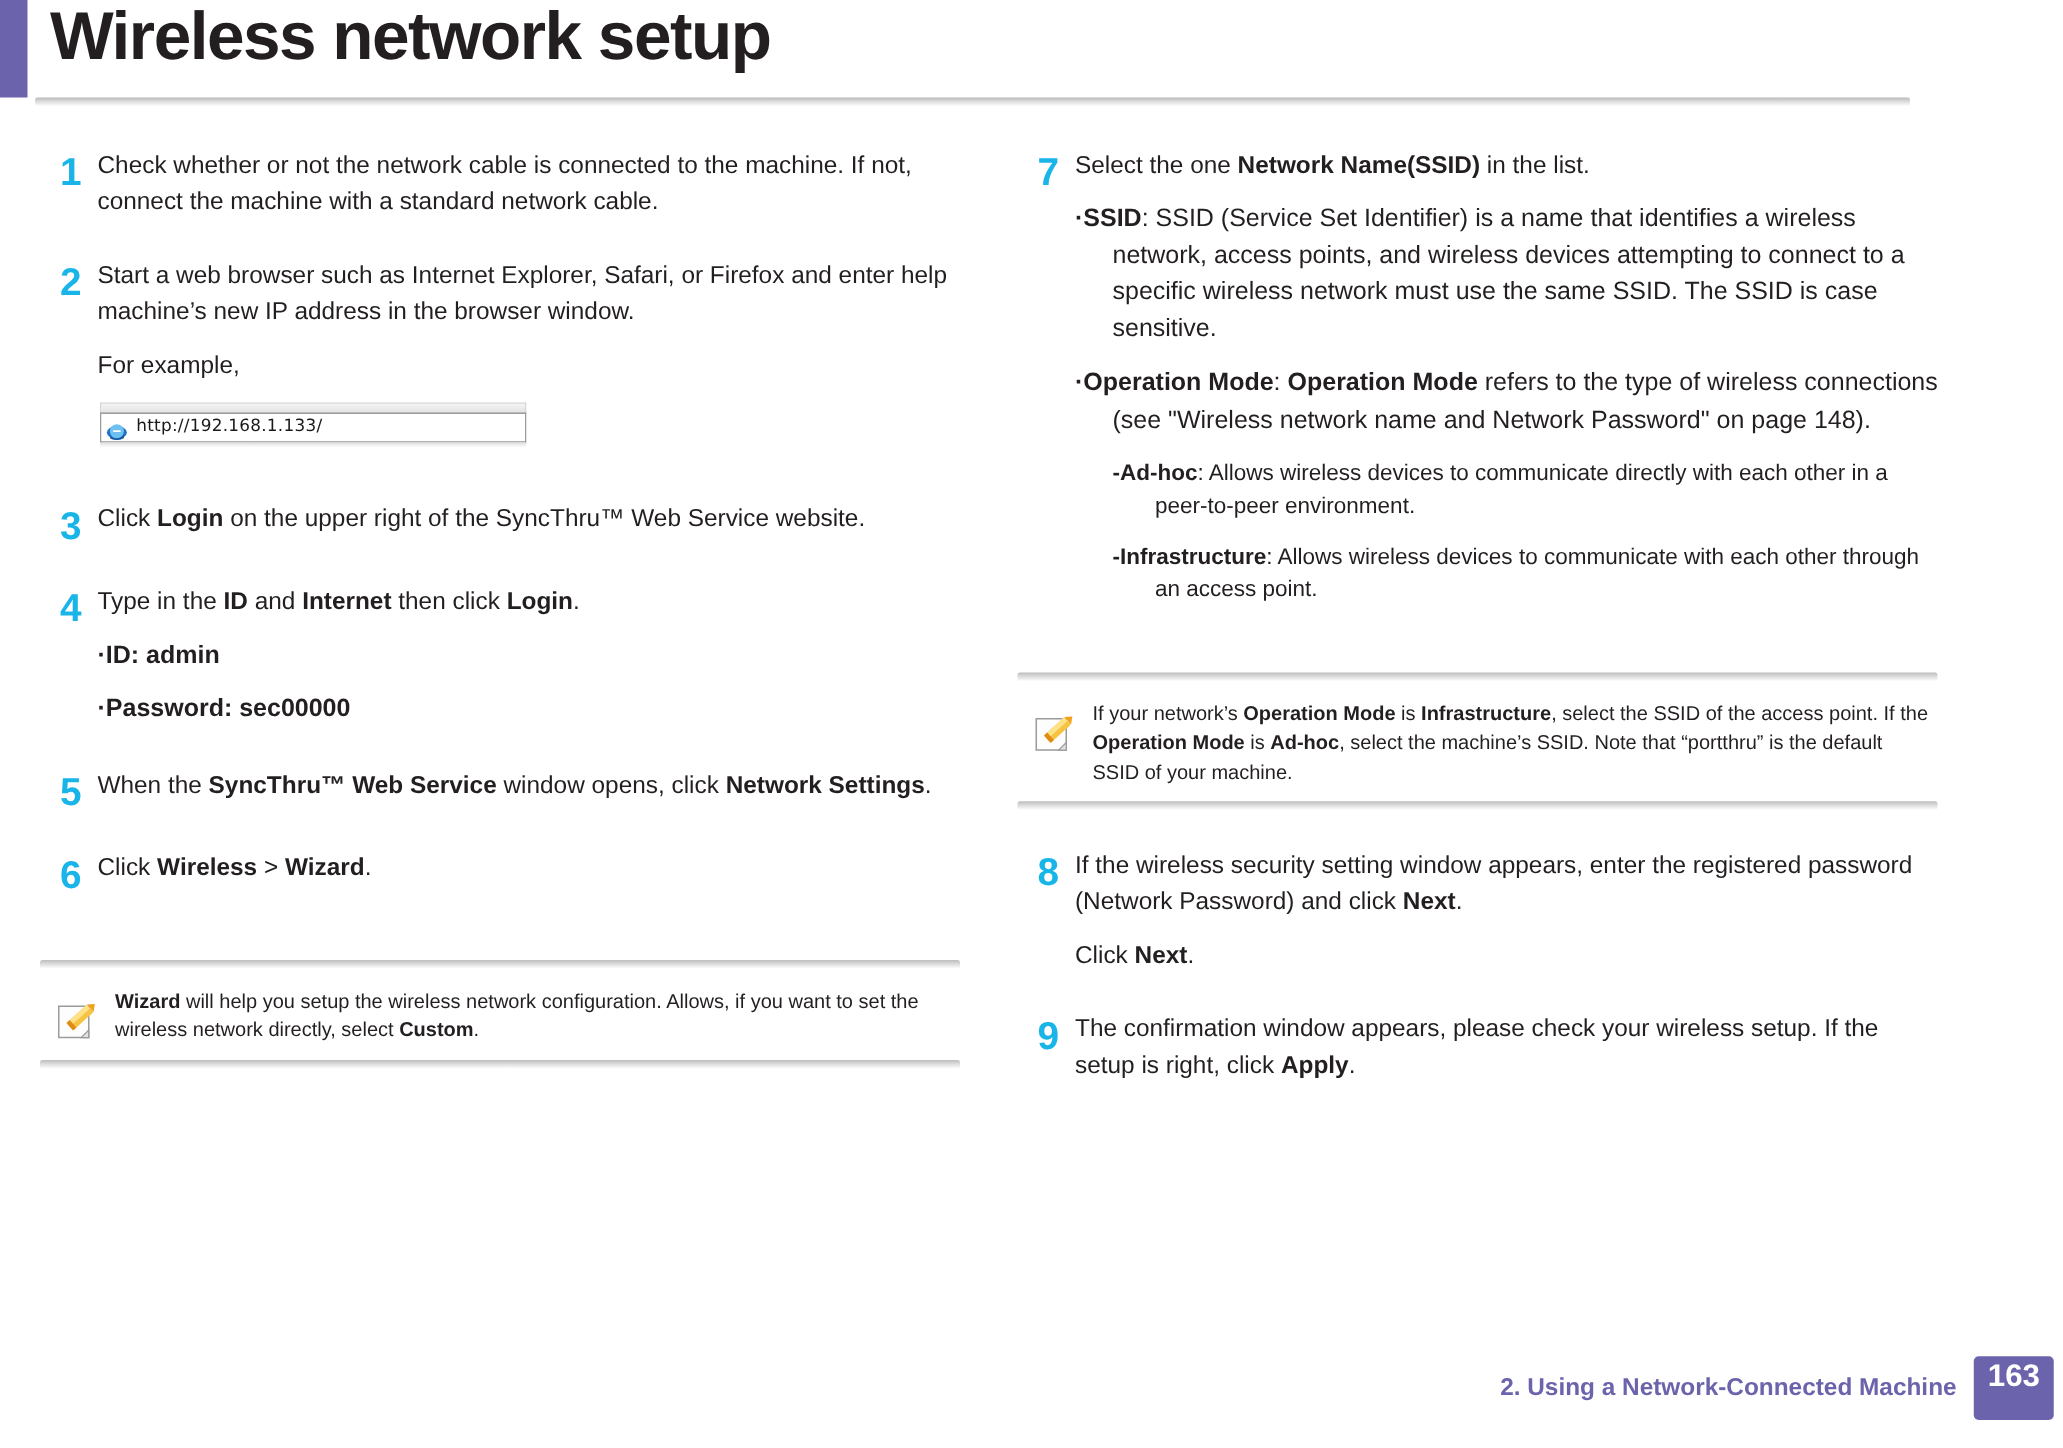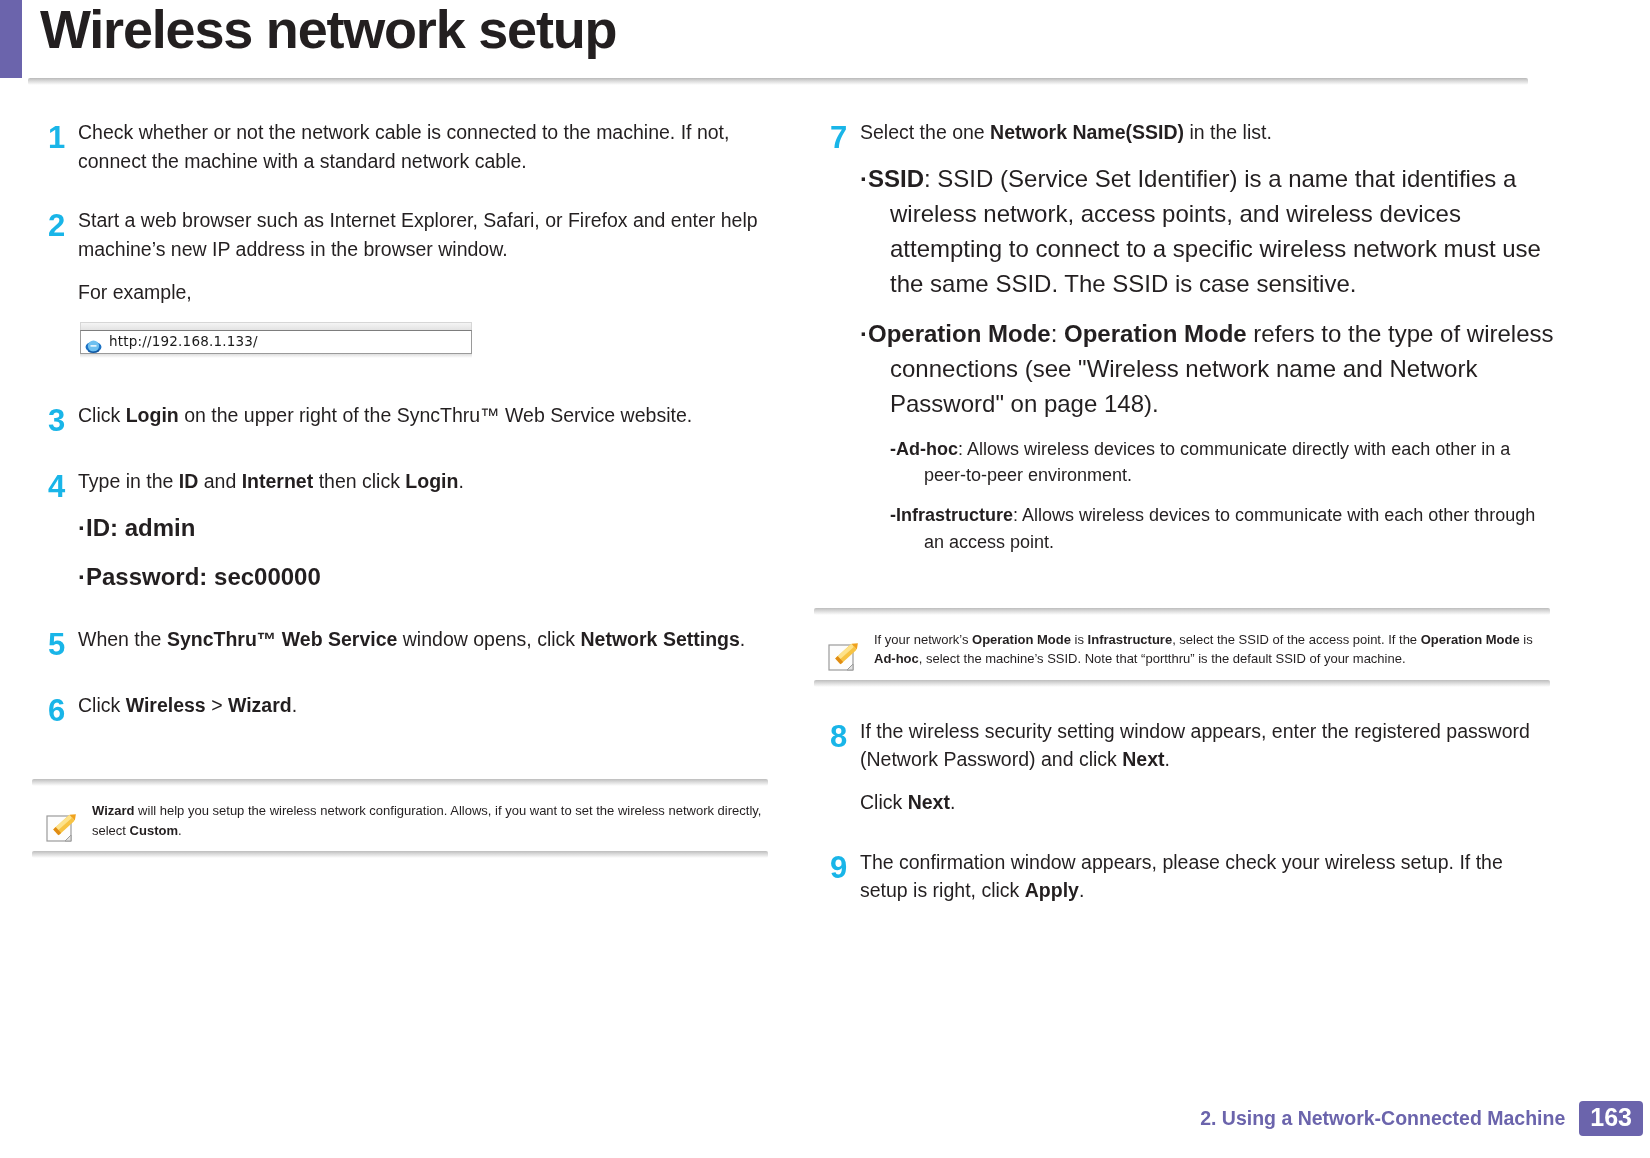--- a/index.html
+++ b/index.html
@@ -88,21 +88,21 @@
   }
   .step-body p {
     margin: 0 0 14px 0;
   }
   .step-body p:last-child { margin-bottom: 0; }
 
   .bullet {
     margin: 0 0 14px 0;
     padding-left: 14px;
     text-indent: -14px;
-    font-size: 24px;
+    font-size: 20px;
     line-height: 1.47;
   }
   .bullet.indent-wrap {
     padding-left: 30px;
     text-indent: -30px;
   }
   .subbullet {
     margin: 0 0 12px 0;
     padding-left: 64px;
     text-indent: -34px;
@@ -110,21 +110,21 @@
     line-height: 1.47;
   }
   b { font-weight: bold; }
 
   .spacer-sm { height: 18px; }
   .spacer-md { height: 30px; }
 
   
   .addr-figure {
     margin: 16px 0 30px 2px;
-    width: 392px;
+    width: 341px;
   }
   .addr-topstrip {
     height: 7px;
     background: linear-gradient(to bottom, #f4f4f4, #e3e3e3);
     border-top: 1px solid #d6d6d6;
     border-left: 1px solid #d6d6d6;
     border-right: 1px solid #d6d6d6;
   }
   .addr-bar {
     display: flex;
@@ -180,21 +180,21 @@
     border-radius: 2px;
   }
   .note-icon {
     position: absolute;
     left: 12px;
     top: 30px;
     width: 36px;
     height: 36px;
   }
   .note-text {
-    font-size: 13px;
+    font-size: 16px;
     line-height: 1.47;
   }
 
   
   .footer {
     position: absolute;
     right: 7px;
     bottom: 22px;
     display: flex;
     align-items: center;
@@ -204,21 +204,21 @@
     font-size: 19.5px;
     font-weight: bold;
     margin-right: 14px;
     white-space: nowrap;
   }
   .footer-page {
     background: #6b64ac;
     color: #ffffff;
     font-size: 25px;
     font-weight: bold;
-    padding: 4px 11px 6px 11px;
+    padding: 4px 11px 22px 11px;
     border-radius: 4px;
     line-height: 1;
   }
 </style>
 </head>
 <body>
 
 <div class="page-header">
   <div class="accent-bar"></div>
   <div class="page-title">Wireless network setup</div>

